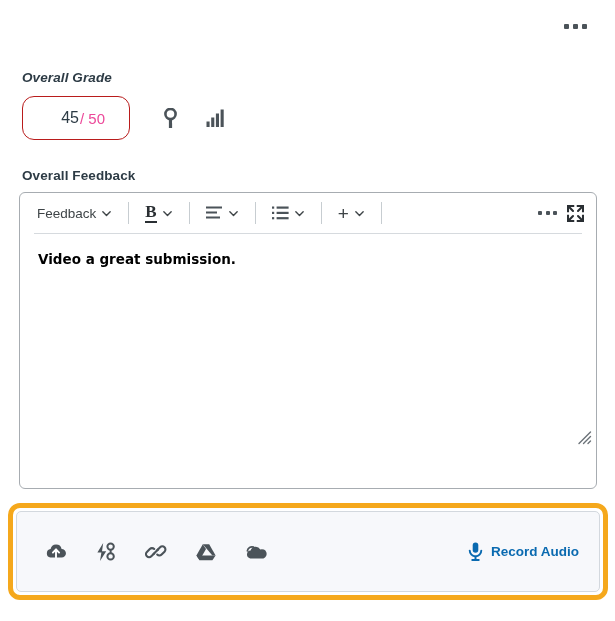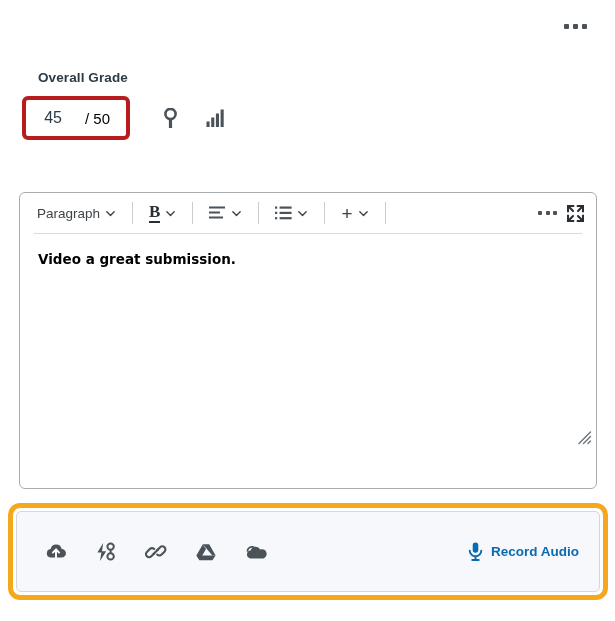--- a/index.html
+++ b/index.html
@@ -51,51 +51,52 @@
   .section-label {
     font-size: 13.5px;
     font-weight: bold;
     color: #2d3b45;
     letter-spacing: 0.1px;
   }
 
   .grade-label {
     position: absolute;
     top: 70px;
-    left: 38px;
+    left: 22px;
+    font-style: italic;
   }
 
   
   .grade-row {
     position: absolute;
     top: 96px;
     left: 22px;
     display: flex;
     align-items: center;
   }
   .grade-input-box {
     width: 108px;
     height: 44px;
-    border: 4px solid #b91c1c;
-    border-radius: 6px;
+    border: 1px solid #b91c1c;
+    border-radius: 12px;
     display: flex;
     align-items: center;
     justify-content: flex-end;
-    padding-right: 16px;
+    padding-right: 24px;
     background: #fff;
     cursor: text;
   }
   .grade-value {
     font-size: 16px;
     color: #2d3b45;
   }
   .grade-out-of {
     font-size: 15px;
-    color: #000000;
-    margin-left: 23px;
+    color: #ec4899;
+    margin-left: 1px;
   }
   .grade-icon {
     margin-left: 22px;
     display: flex;
     align-items: center;
     justify-content: center;
     cursor: pointer;
     width: 24px;
     height: 24px;
   }
@@ -289,27 +290,28 @@
     <div class="grade-icon" title="Statistics">
       <svg width="20" height="18" viewBox="0 0 20 18" aria-hidden="true">
         <rect x="0.5" y="12.5" width="3.1" height="5.5" fill="#4b5359"></rect>
         <rect x="5.2" y="8.5" width="3.1" height="9.5" fill="#4b5359"></rect>
         <rect x="9.9" y="4.5" width="3.1" height="13.5" fill="#4b5359"></rect>
         <rect x="14.6" y="0.5" width="3.1" height="17.5" fill="#4b5359"></rect>
       </svg>
     </div>
   </div>
 
+  <div class="section-label feedback-label">Overall Feedback</div>
 
   <div class="editor">
 
     <div class="editor-toolbar">
 
       <div class="tb-btn">
-        <span class="label">Paragraph</span>
+        <span class="label">Feedback</span>
         <svg class="caret" viewBox="0 0 12 12" aria-hidden="true">
           <path d="M2 4.2 L6 8.2 L10 4.2" fill="none" stroke="#3e4447" stroke-width="1.5" stroke-linecap="round" stroke-linejoin="round"></path>
         </svg>
       </div>
 
       <div class="tb-sep"></div>
 
       <div class="tb-btn">
         <span class="bold-glyph">B</span>
         <svg class="caret" viewBox="0 0 12 12" aria-hidden="true">

